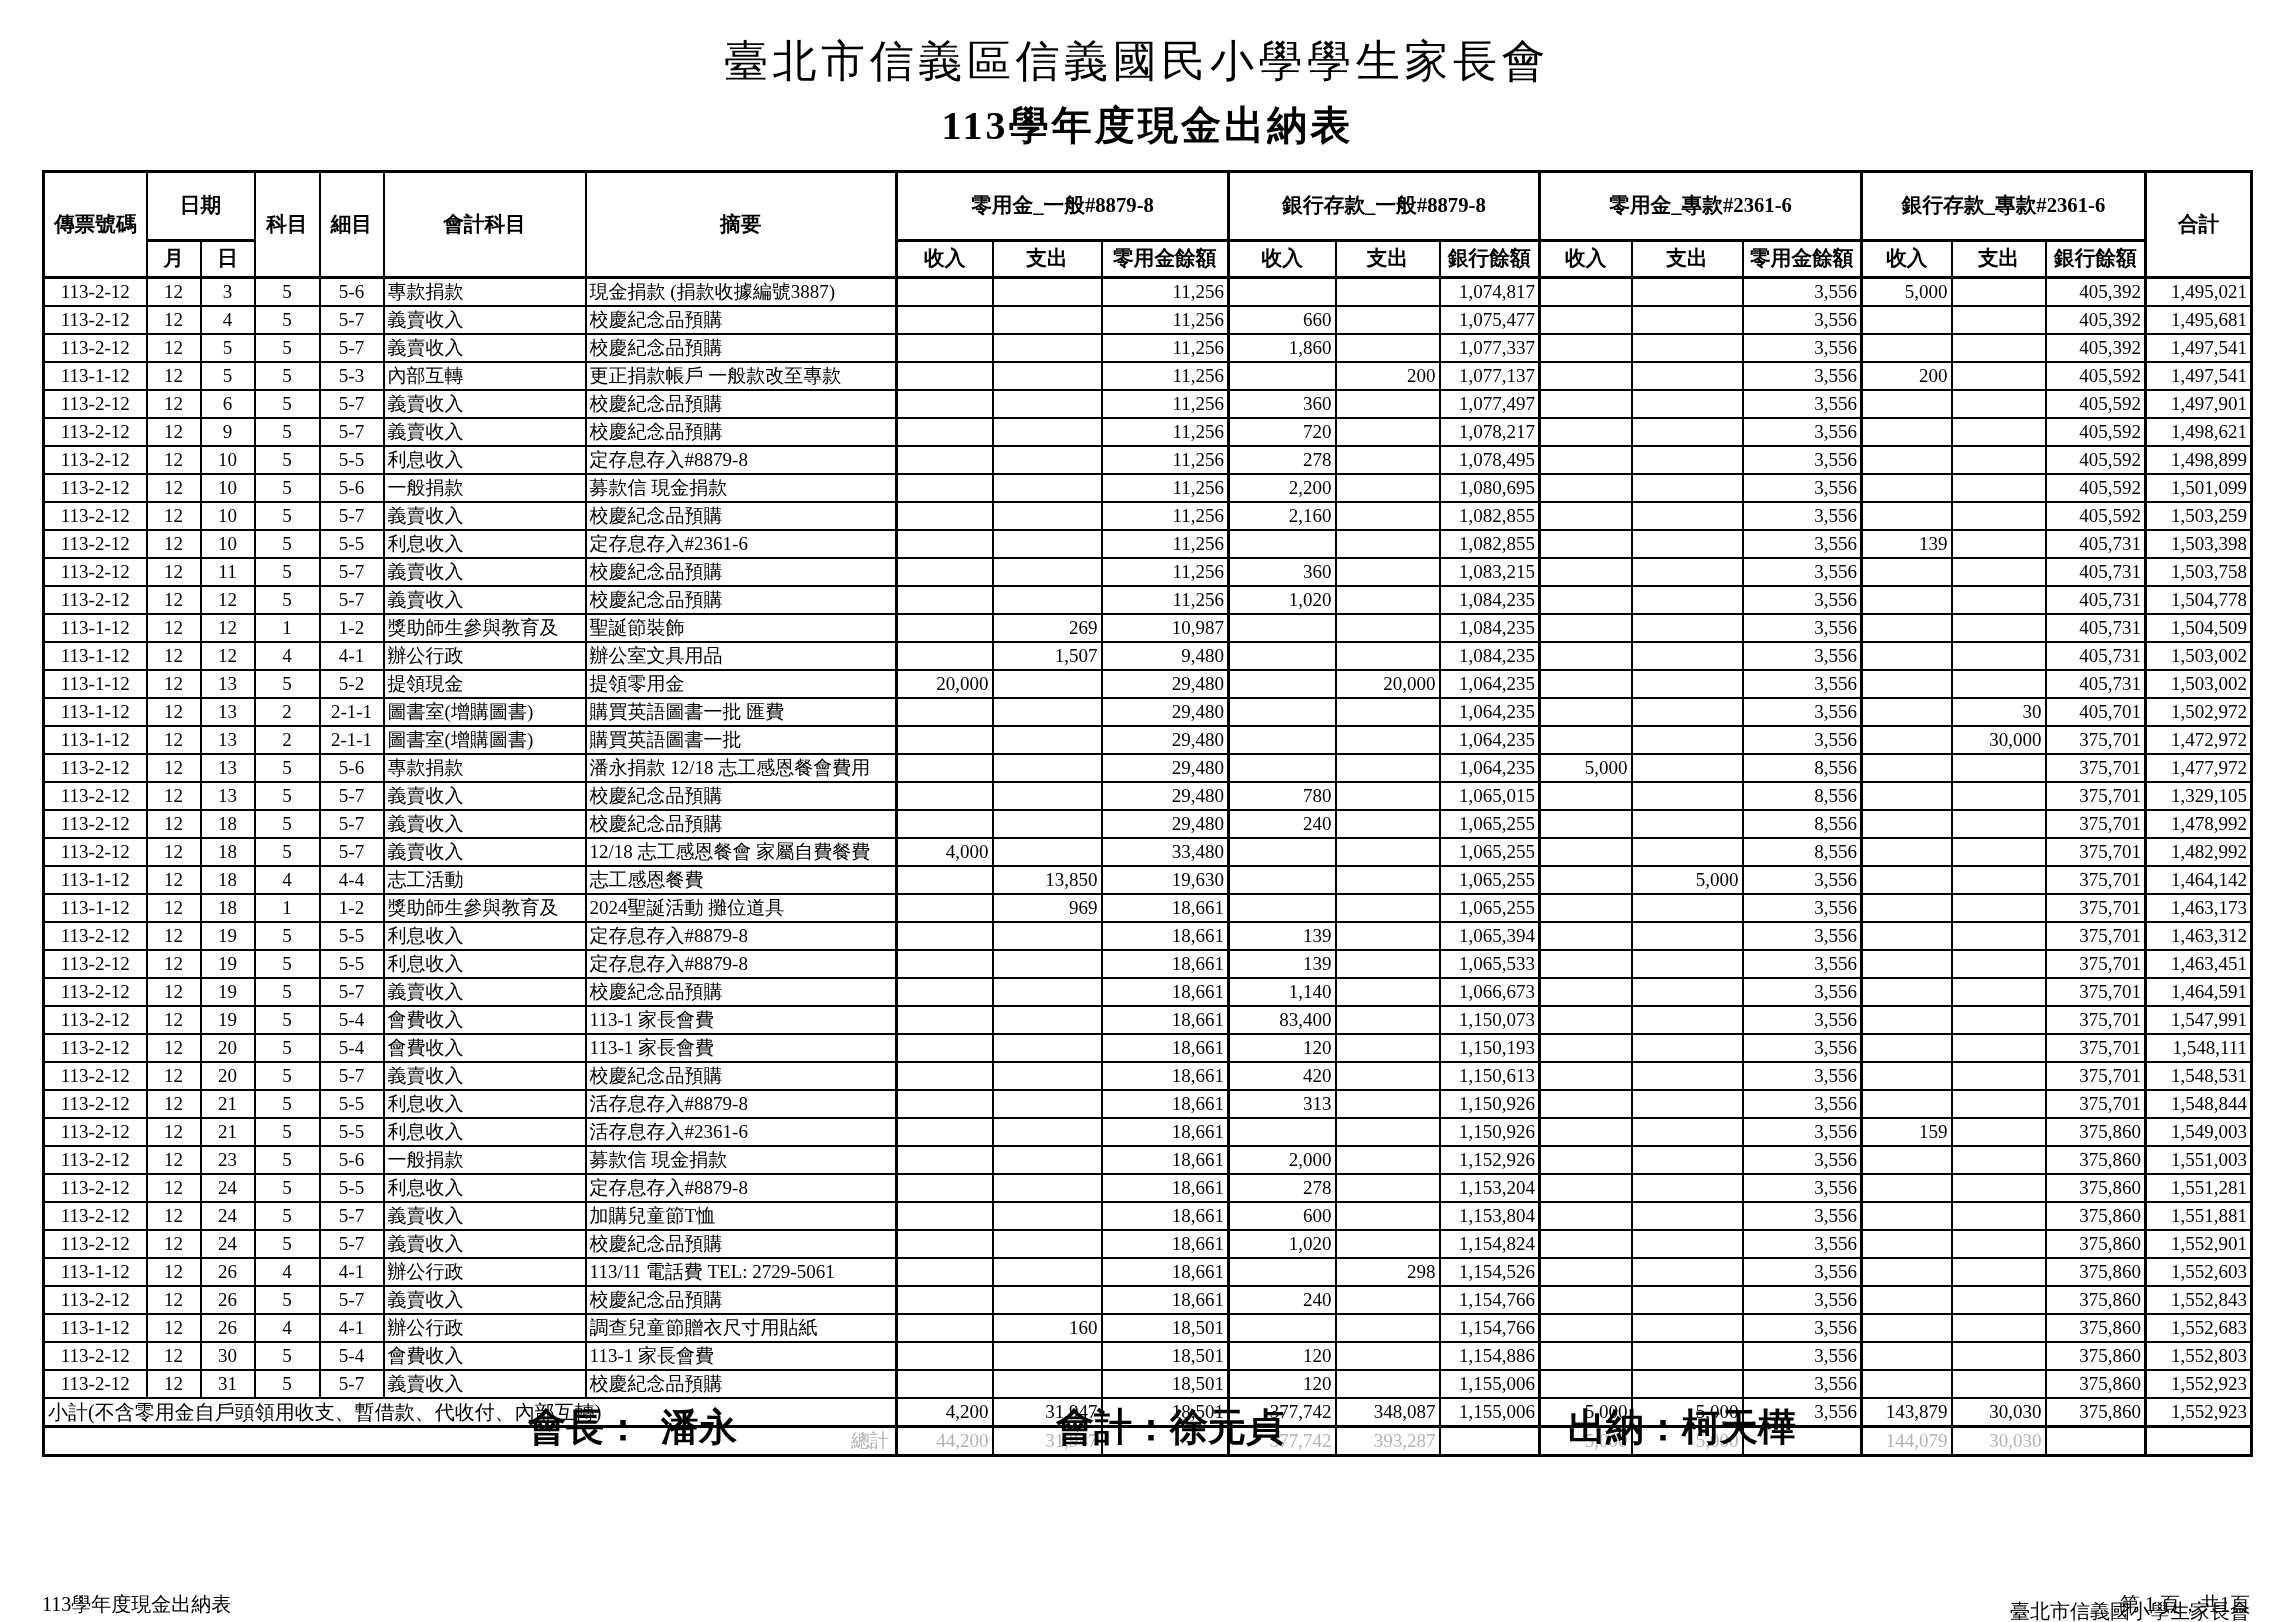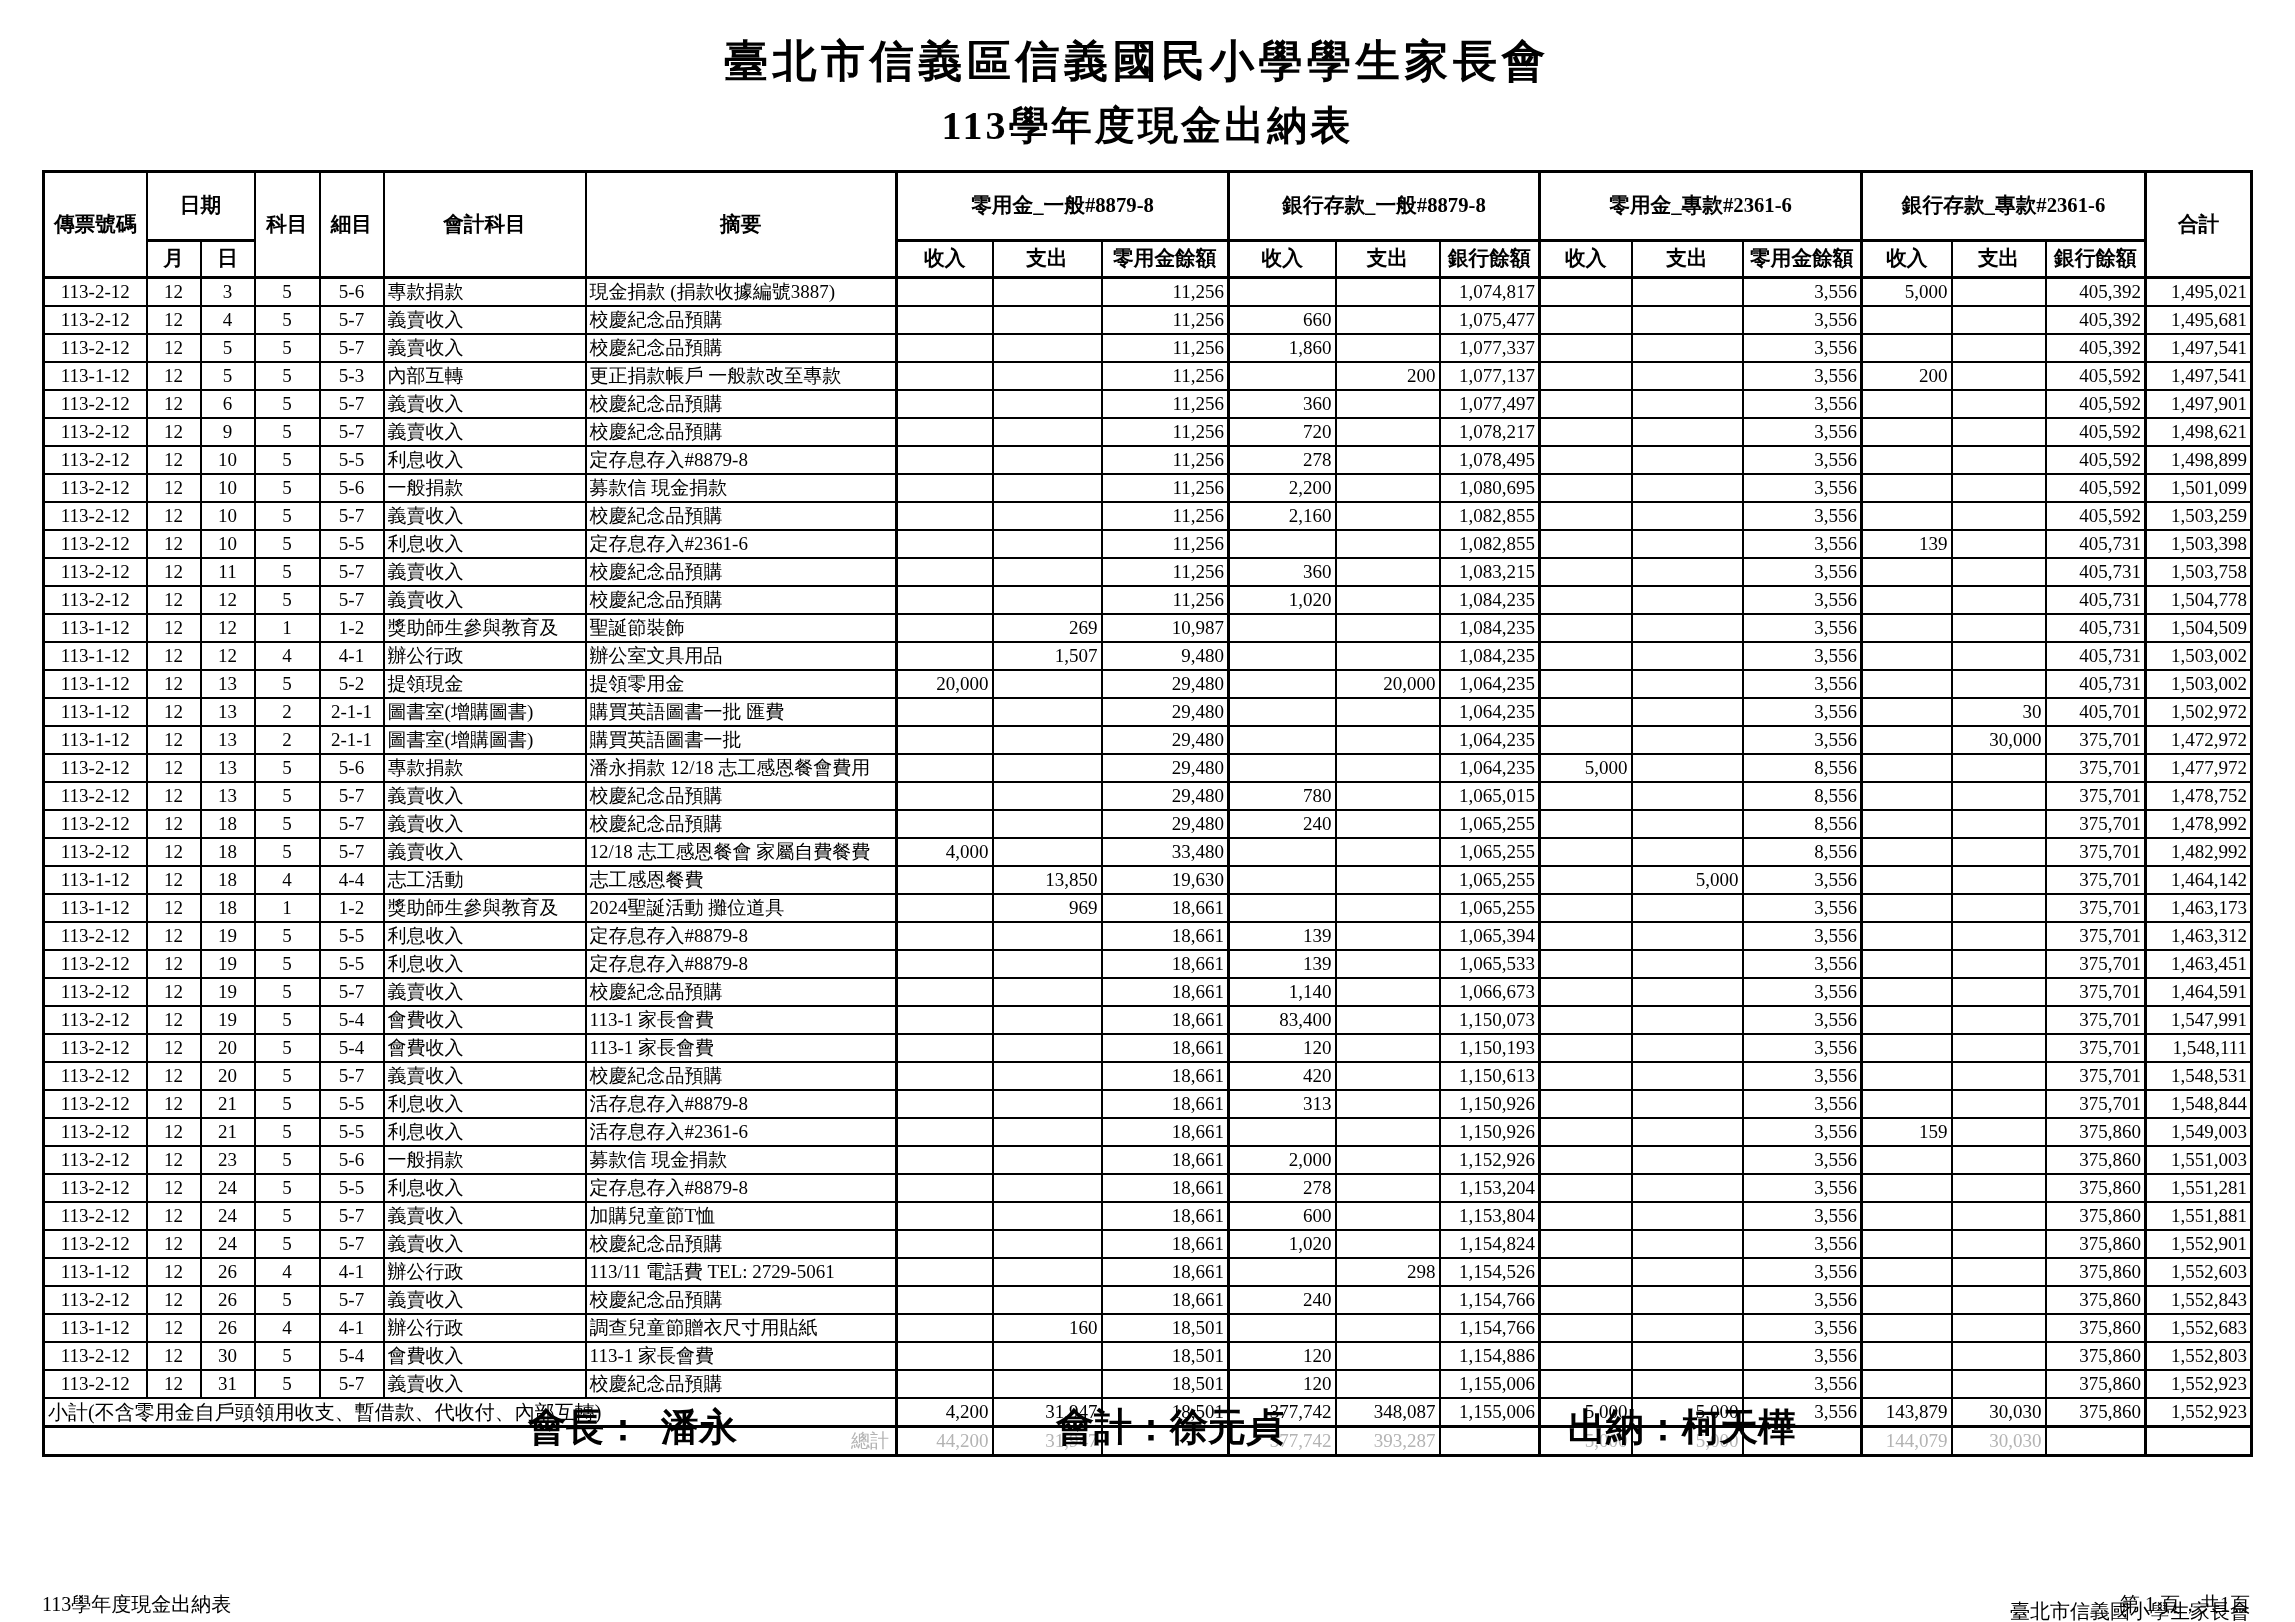--- a/index.html
+++ b/index.html
@@ -1,17 +1,17 @@
 <!DOCTYPE html>
 <html style="font-size:12.2px"><head>
 <meta charset="utf-8">
 <style>
   html,body{margin:0;padding:0;background:#fff;}
   body{width:2295px;height:1623px;position:relative;font-family:"Liberation Serif","DejaVu Serif",serif;color:#000;}
-  .page-title{position:absolute;top:32px;left:0;width:2274px;text-align:center;font-size:44px;font-weight:bold;letter-spacing:4.6px;}
+  .page-title{position:absolute;top:32px;left:0;width:2274px;text-align:center;font-size:44px;font-weight:normal;letter-spacing:4.6px;}
   .page-subtitle{position:absolute;top:98px;left:0;width:2295px;text-align:center;font-size:40px;font-weight:bold;letter-spacing:3.1px;}
   table.ledger{position:absolute;left:42px;top:170px;width:2208px;border-collapse:collapse;table-layout:fixed;border:3.8px solid #000;}
   table.ledger th,table.ledger td{border:2.3px solid #000;padding:0 3.1px;line-height:1.05;overflow:hidden;}
   table.ledger thead th{font-size:20.7px;font-weight:bold;text-align:center;}
   table.ledger thead tr.top th{height:66px;}
   table.ledger thead tr.sub th{height:34px;border-bottom:3.8px solid #000;border-top:3.1px solid #000;}
   table.ledger thead tr.top th[rowspan]{border-bottom:3.8px solid #000;}
   table.ledger tbody td{height:26px;font-size:19px;}
   td.c{text-align:center;}
   td.l{text-align:left;white-space:nowrap;}
@@ -501,21 +501,21 @@
         <td class="r">29,480</td>
         <td class="r grp">780</td>
         <td class="r"></td>
         <td class="r">1,065,015</td>
         <td class="r grp"></td>
         <td class="r"></td>
         <td class="r">8,556</td>
         <td class="r grp"></td>
         <td class="r"></td>
         <td class="r">375,701</td>
-        <td class="r grp">1,478,752</td>
+        <td class="r grp">1,329,105</td>
       </tr>
       <tr>
         <td class="c">113-2-12</td>
         <td class="c">12</td>
         <td class="c">18</td>
         <td class="c">5</td>
         <td class="c">5-7</td>
         <td class="l">義賣收入</td>
         <td class="l">校慶紀念品預購</td>
         <td class="r grp"></td>

